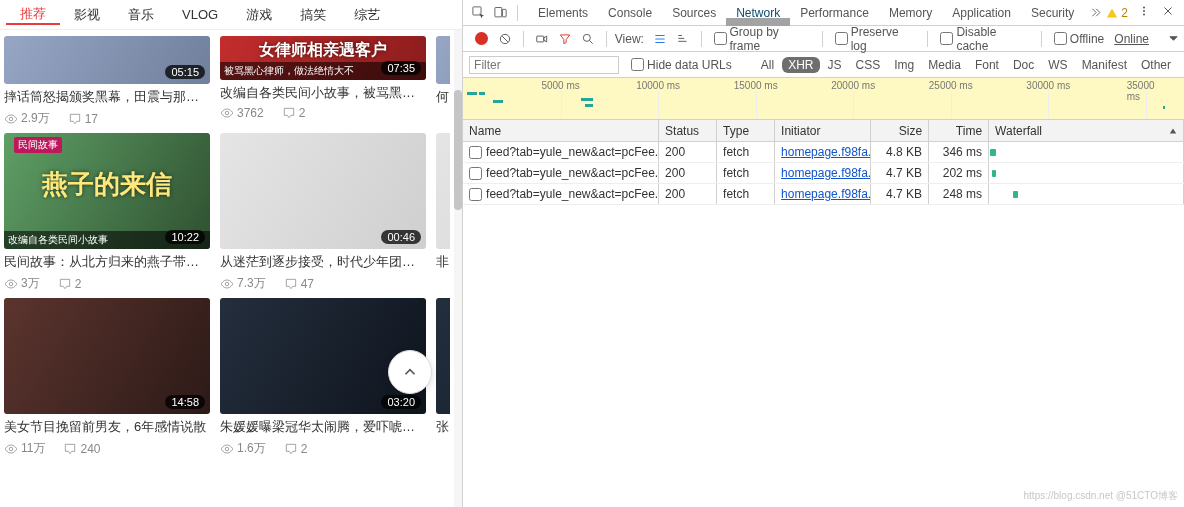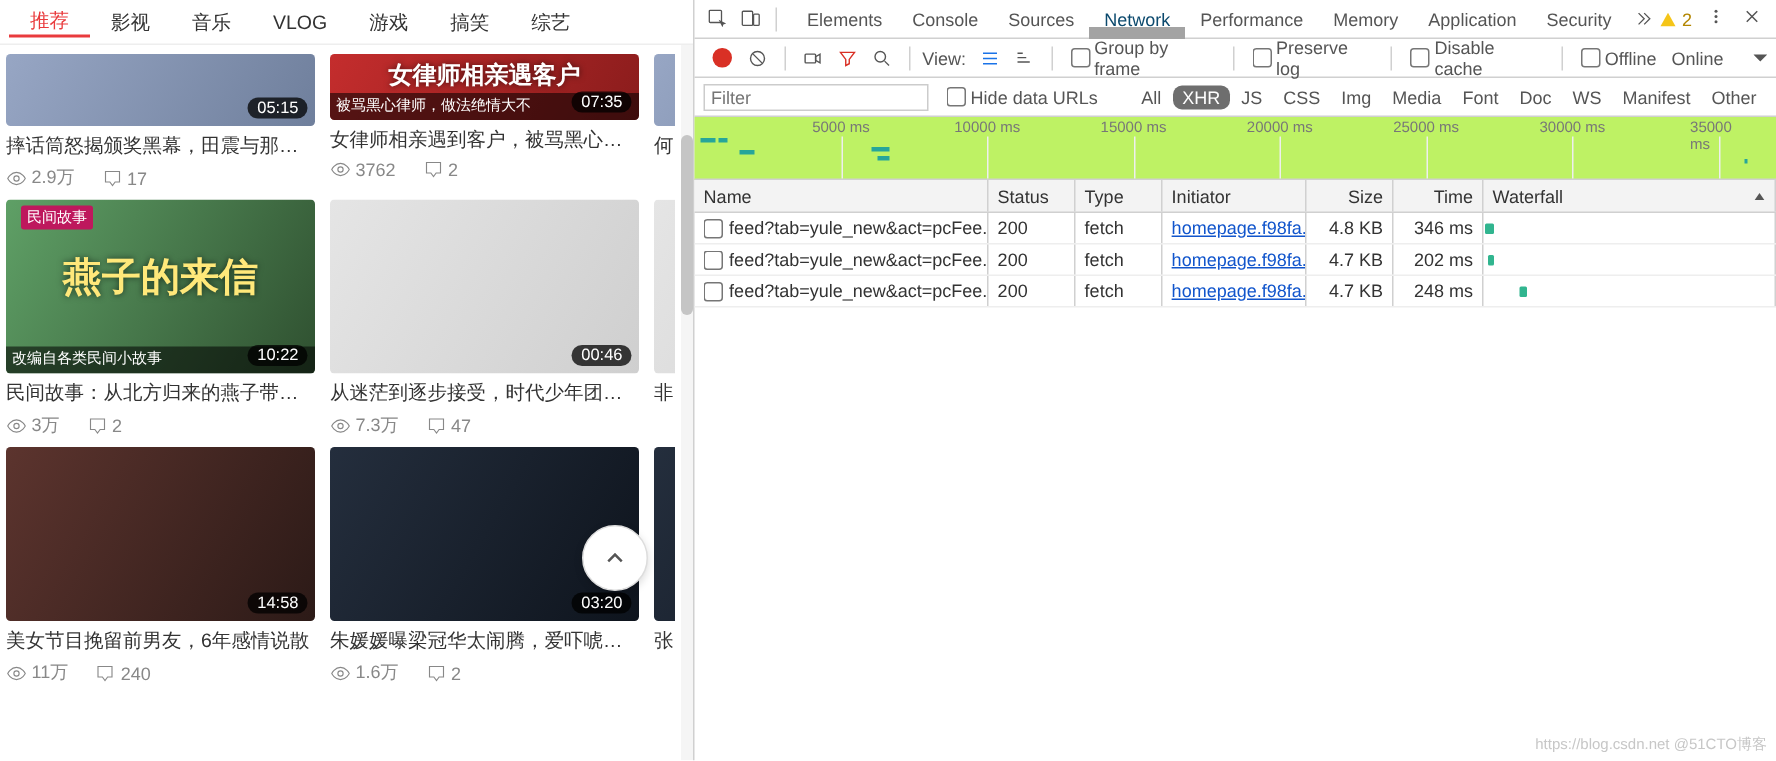--- a/index.html
+++ b/index.html
@@ -49,30 +49,30 @@
 
   .dt-toolbar { display:flex; align-items:center; height:26px; border-bottom:1px solid #d0d0d0; padding:0 6px; }
   .rec-btn { width:13px; height:13px; border-radius:50%; background:#d93025; margin:0 6px; cursor:pointer; }
   .tb-icon { width:22px; display:flex; align-items:center; justify-content:center; cursor:pointer; color:#555; margin:0 1px; }
   .tb-icon.red { color:#d93025; }
   .tb-icon svg { width:14px; height:14px; fill:none; stroke:currentColor; stroke-width:1.6; }
   .tb-sep { width:1px; height:16px; background:#d0d0d0; margin:0 6px; }
   .tb-label { margin:0 4px 0 2px; color:#555; }
   .chk { display:flex; align-items:center; margin:0 6px; color:#555; }
   .chk input { margin-right:3px; }
-  .online { margin-left:4px; color:#555; }
+  .online { margin-left:4px; color:#555;text-decoration:underline; }
   .drop-caret svg { width:9px; height:9px; stroke:#555; fill:#555; }
 
   .dt-filterbar { display:flex; align-items:center; height:26px; border-bottom:1px solid #d0d0d0; padding:0 6px; }
   .filter-input { width:150px; height:18px; border:1px solid #ccc; padding:0 4px; font-size:12px; color:#888; }
   .pill-row { display:flex; align-items:center; margin-left:auto; }
   .pill { padding:1px 6px; cursor:pointer; color:#555; border-radius:6px; margin:0 1px; }
   .pill.active { background:#6e6e6e; color:#fff; }
 
-  .overview { height:42px; border-bottom:1px solid #d0d0d0; background:#bef264; position:relative; }
+  .overview { height:42px; border-bottom:1px solid #d0d0d0; background:#fef9c3; position:relative; }
   .ov-tick { position:absolute; top:2px; font-size:10px; color:#777; transform:translateX(-50%);}
   .ov-line { position:absolute; top:13px; bottom:0; width:1px; background:#eee;}
   .ov-bar { position:absolute; height:3px; background:#26a69a; top:20px;}
 
   .net-table { flex:1; display:flex; flex-direction:column; }
   .nt-head { display:flex; height:22px; border-bottom:1px solid #d0d0d0; background:#f3f3f3; font-size:12px; }
   .col { border-right:1px solid #d0d0d0; padding:0 6px; line-height:22px; overflow:hidden; white-space:nowrap; }
   .c-name { width:196px; }
   .c-status { width:58px; }
   .c-type { width:58px; }
@@ -121,21 +121,21 @@
               </svg>17</span>
           </div>
         </div>
         <div class="card">
           <div class="thumb p2" style="height: 44px;">
             <div class="placeholder"></div>
             <div class="overlay-text" style="top: 4px;">女律师相亲遇客户</div>
             <div class="strip-bot">被骂黑心律师，做法绝情大不</div>
             <div class="duration">07:35</div>
           </div>
-          <div class="title">女律师相亲遇到客户，被骂黑心律师</div>
+          <div class="title">改编自各类民间小故事，被骂黑心律</div>
           <div class="meta">
             <span class="m"><svg viewBox="0 0 24 24">
                 <path d="M2 12s3.5-7 10-7 10 7 10 7-3.5 7-10 7S2 12 2 12z"></path>
                 <circle cx="12" cy="12" r="3"></circle>
               </svg>3762</span>
             <span class="m"><svg viewBox="0 0 24 24">
                 <path d="M20 4H4v12h5l3 4 3-4h5z"></path>
               </svg>2</span>
           </div>
         </div>

